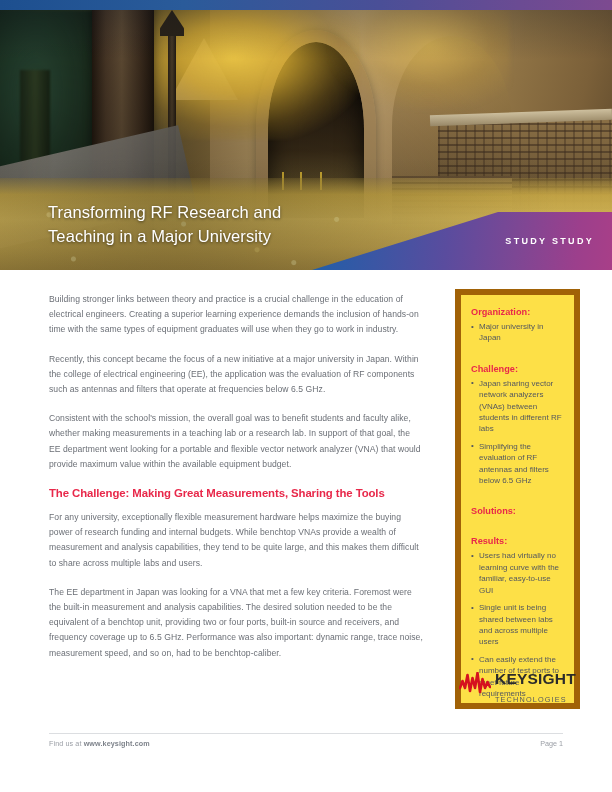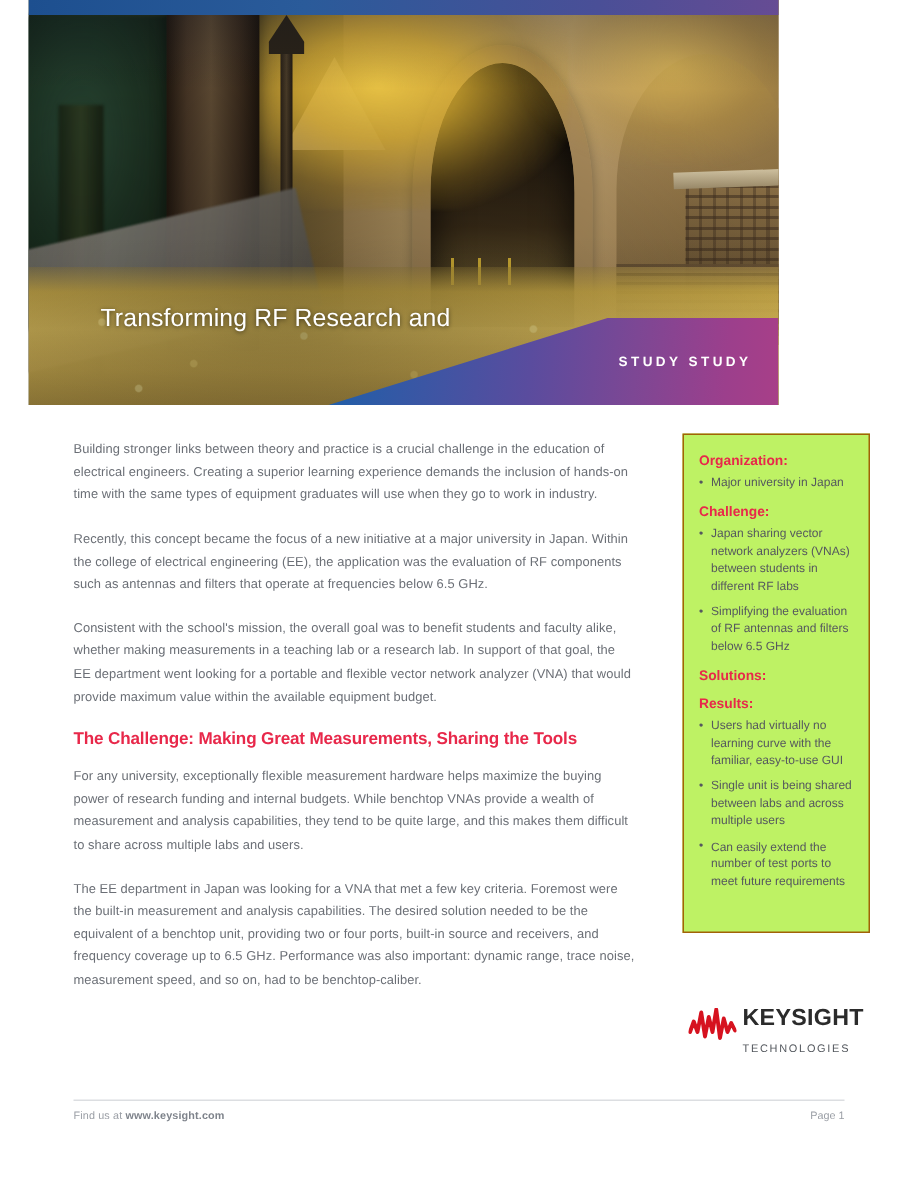--- a/index.html
+++ b/index.html
@@ -12,24 +12,23 @@
     height: 792px;
     font-family: "Liberation Sans", sans-serif;
     overflow: hidden;
     position: relative;
   }
 
   
   .hero {
     position: absolute;
     left: 0; top: 0;
-    width: 500px;
+    width: 612px;
     height: 270px;
     overflow: hidden;
-    margin-left: 19px;
   }
   .hero-photo {
     position: absolute;
     left: 0; top: 0;
     width: 612px;
     height: 270px;
   }
   
   .band-top {
     position: absolute;
@@ -296,33 +295,33 @@
     font-weight: 700;
     color: #e8284a;
     letter-spacing: -.1px;
   }
 
   
   .sidebar {
     position: absolute;
     left: 455px; top: 19px;
     width: 125px;
-    border: 1px solid #a16207;
-    padding: 12px 9px 28px 10px;
+    border: 6px solid #a16207;
+    padding: 12px 9px 4px 10px;
     box-sizing: border-box;
-    background: #bef264;
+    background: #fde047;
   }
   .sb-head {
     font-size: 9.2px;
     font-weight: 700;
     color: #e8284a;
     margin: 0 0 4px 0;
     letter-spacing: 0;
   }
-  .sb-head.spaced { margin-top: 9px; }
+  .sb-head.spaced { margin-top: 20px; }
   .sb-list {
     margin: 0 0 0 0;
     padding: 0;
     list-style: none;
   }
   .sb-list li {
     position: relative;
     padding-left: 8px;
     margin-bottom: 6px;
     font-size: 8px;
@@ -416,20 +415,21 @@
     <div class="ph-ground-spots"></div>
     <div class="ph-vignette"></div>
   </div>
 
   <div class="band-top"></div>
 
   <div class="ribbon"></div>
 
   <div class="hero-title">
     <span class="tline">Transforming RF Research and</span>
+    <span class="tline">Teaching in a Major University</span>
   </div>
 
   <div class="ribbon-label">STUDY STUDY</div>
 </div>
 
 <div class="page">
 
   <div class="col-main">
     <p>Building stronger links between theory and practice is a crucial challenge in the education of electrical engineers. Creating a superior learning experience demands the inclusion of hands-on time with the same types of equipment graduates will use when they go to work in industry.</p>
     <p>Recently, this concept became the focus of a new initiative at a major university in Japan. Within the college of electrical engineering (EE), the application was the evaluation of RF components such as antennas and filters that operate at frequencies below 6.5 GHz.</p>

